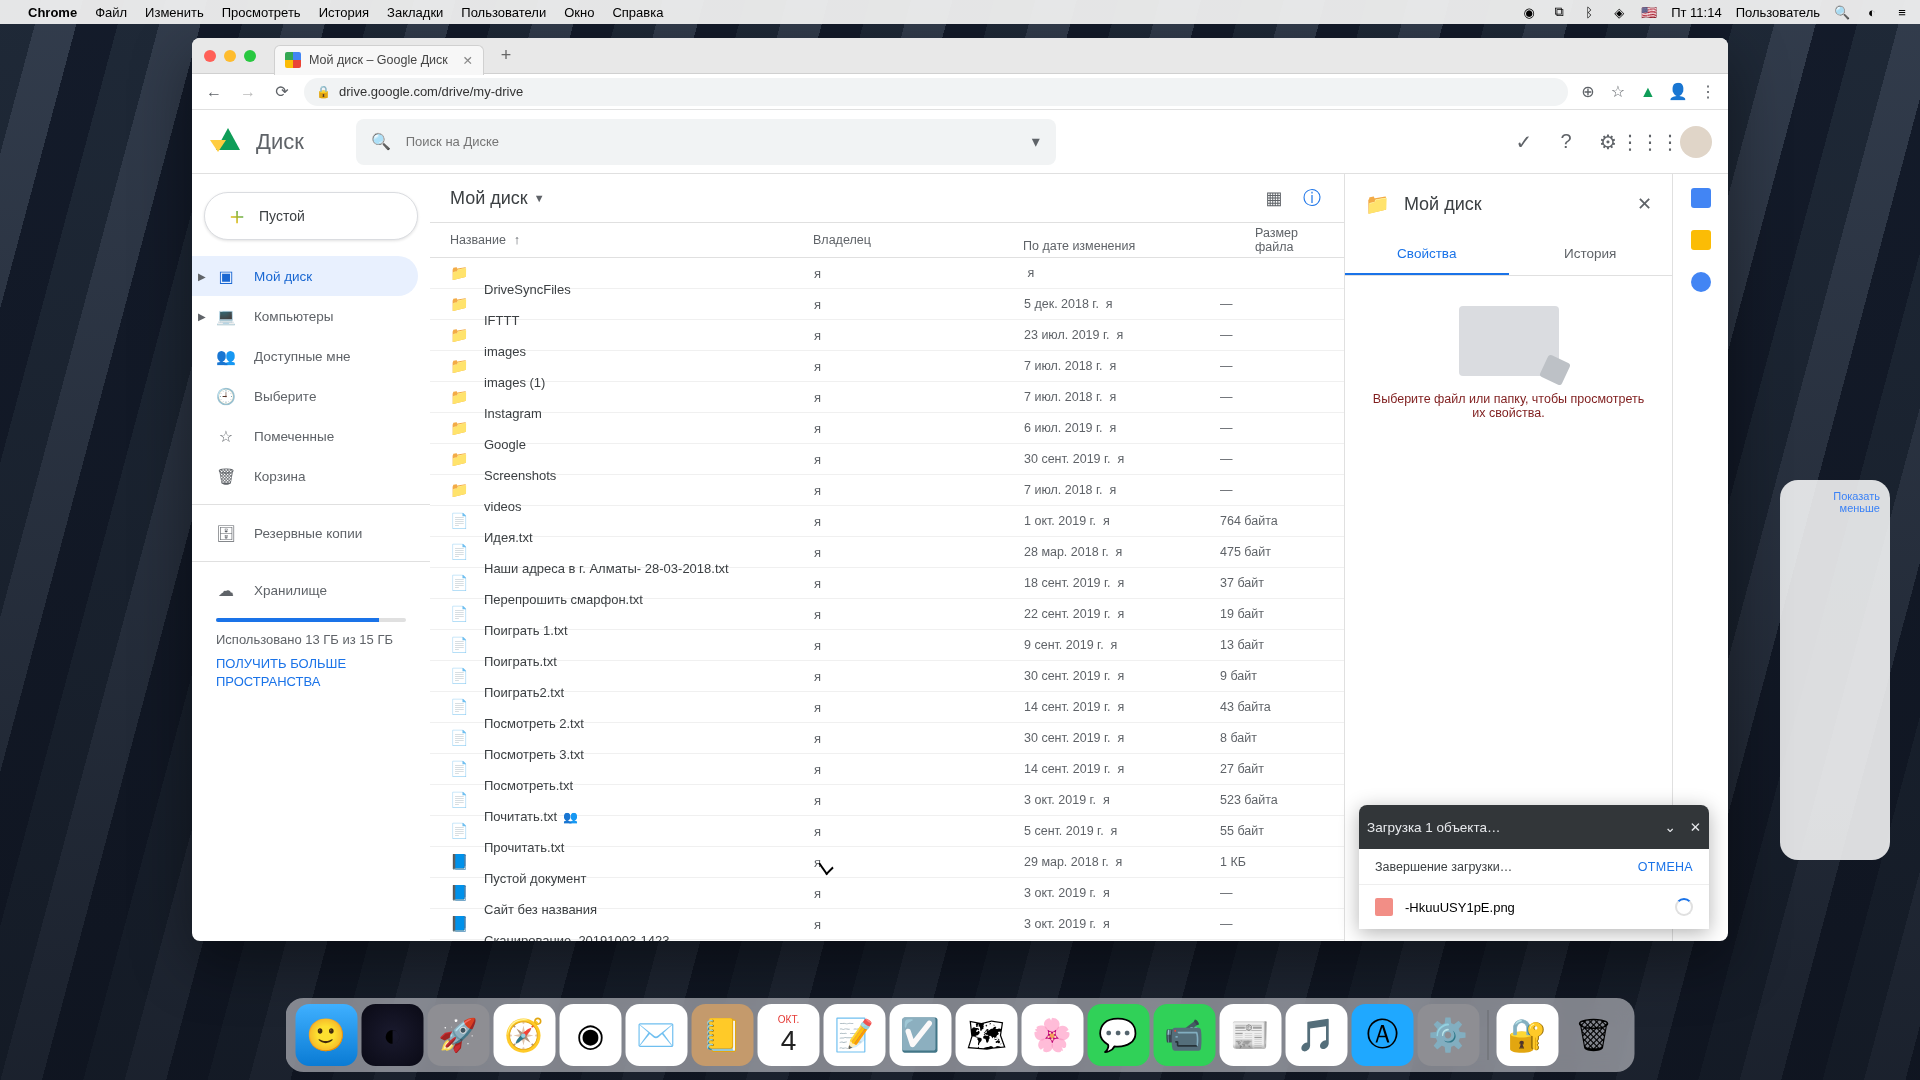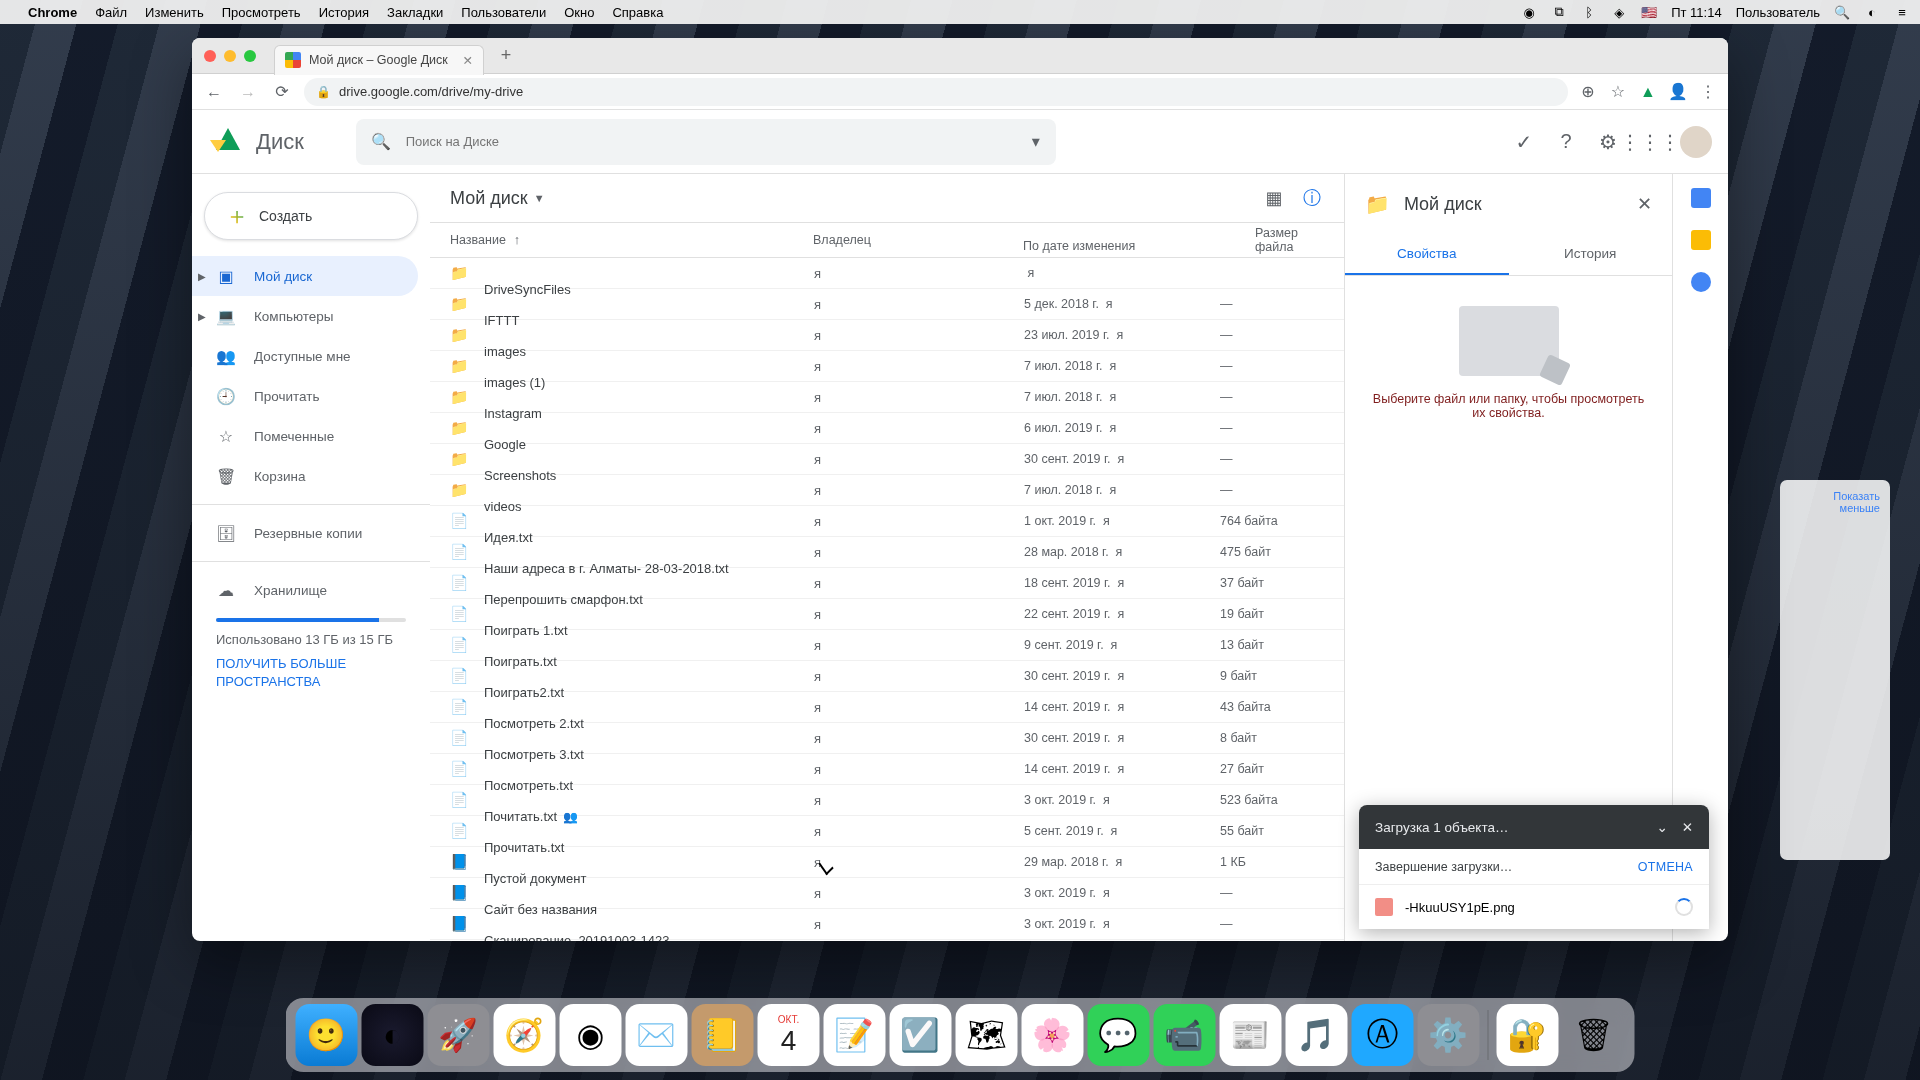--- a/index.html
+++ b/index.html
@@ -110,30 +110,30 @@
 
 
 .rail{width:56px;border-left:1px solid #e0e0e0;display:flex;flex-direction:column;align-items:center;padding-top:14px;gap:22px;}
 .rail .ric{width:20px;height:20px;border-radius:3px;}
 .rail .ric.cal{background:#4285f4;}
 .rail .ric.keep{background:#fbbc05;}
 .rail .ric.tasks{background:#4285f4;border-radius:50%;}
 
 
 .upload-toast{position:absolute;right:19px;bottom:12px;width:350px;background:#fff;border-radius:8px 8px 0 0;box-shadow:0 4px 20px rgba(0,0,0,.3);overflow:hidden;z-index:20;}
-.upload-toast .uhead{height:44px;background:#323639;color:#e8eaed;display:flex;align-items:center;padding:0 16px;font-size:13.5px;}
+.upload-toast .uhead{height:44px;background:#323639;color:#e8eaed;display:flex;align-items:center;padding:0 8px;font-size:13.5px;}
 .upload-toast .uhead .uacts{margin-left:auto;display:flex;gap:14px;color:#e8eaed;cursor:pointer;}
 .upload-toast .ustatus{height:36px;background:#fff;display:flex;align-items:center;padding:0 16px;font-size:12.5px;color:#3c4043;border-bottom:1px solid #eee;}
 .upload-toast .ustatus .cancel{margin-left:auto;color:#1a73e8;font-weight:500;cursor:pointer;letter-spacing:.3px;}
 .upload-toast .uitem{height:44px;display:flex;align-items:center;padding:0 16px;font-size:13px;gap:12px;}
 .upload-toast .uitem .uic{width:18px;height:18px;background:#ea4335;border-radius:2px;opacity:.6;}
 .upload-toast .uitem .spinner{width:18px;height:18px;border:2px solid #e0e0e0;border-top-color:#1a73e8;border-radius:50%;margin-left:auto;}
 
 
-.desk-widget{position:absolute;right:30px;top:480px;width:110px;height:380px;background:rgba(255,255,255,.85);border-radius:7px;z-index:2;padding:10px;font-size:11px;color:#666;}
+.desk-widget{position:absolute;right:30px;top:480px;width:110px;height:380px;background:rgba(255,255,255,.85);border-radius:18px;z-index:2;padding:10px;font-size:11px;color:#666;}
 
 
 .dock{position:absolute;bottom:8px;left:50%;transform:translateX(-50%);height:74px;background:rgba(220,220,225,.55);backdrop-filter:blur(10px);border-radius:18px;display:flex;align-items:center;padding:0 10px;gap:4px;z-index:50;}
 .dock-item{width:62px;height:62px;border-radius:14px;display:flex;align-items:center;justify-content:center;font-size:32px;position:relative;}
 .dock-sep{width:1px;height:50px;background:rgba(0,0,0,.2);margin:0 4px;}
 .di-finder{background:linear-gradient(180deg,#3fb0ff,#0a7bd4);}
 .di-siri{background:radial-gradient(circle,#1a1a2e,#0a0a15);}
 .di-launch{background:#8e8e93;}
 .di-safari{background:#fff;}
 .di-chrome{background:#fff;}
@@ -242,40 +242,40 @@
       <span class="hic">⋮⋮⋮</span>
       <span class="avatar"></span>
     </div>
   </div>
 
   <div class="drive-body">
 
     <div class="sidebar">
       <div class="create-btn">
         <span class="plus">＋</span>
-        <span>Создать</span>
+        <span>Пустой</span>
       </div>
       <div id="side-items">
           <div class="side-item active">
             <span class="chev">▶</span>
             <span class="sic">▣</span>
             <span>Мой диск</span>
           </div>
           <div class="side-item">
             <span class="chev">▶</span>
             <span class="sic">💻</span>
             <span>Компьютеры</span>
           </div>
           <div class="side-item">
             <span class="sic">👥</span>
             <span>Доступные мне</span>
           </div>
           <div class="side-item">
             <span class="sic">🕘</span>
-            <span>Прочитать</span>
+            <span>Выберите</span>
           </div>
           <div class="side-item">
             <span class="sic">☆</span>
             <span>Помеченные</span>
           </div>
           <div class="side-item">
             <span class="sic">🗑</span>
             <span>Корзина</span>
           </div>
         </div>

